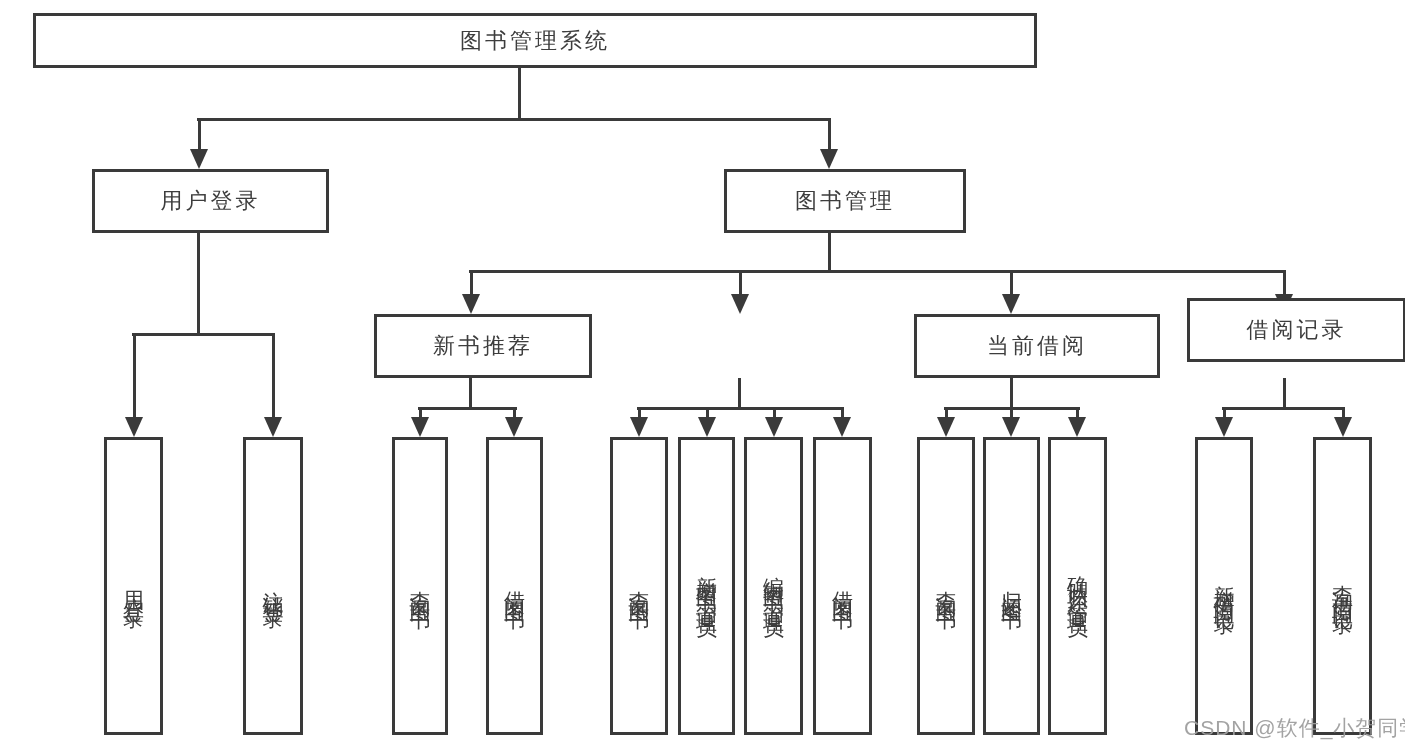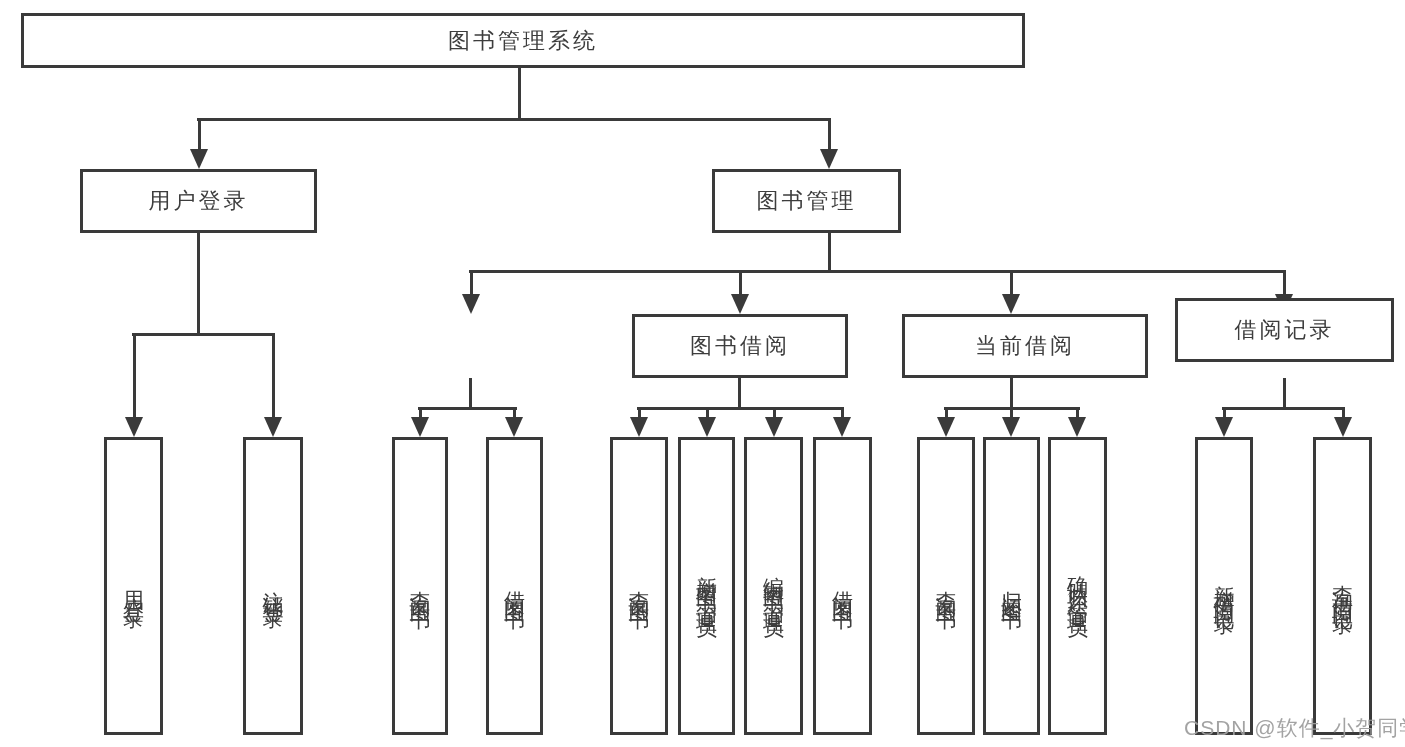--- a/index.html
+++ b/index.html
@@ -4,21 +4,21 @@
 <style>
   html,body{margin:0;padding:0;background:#fff;}
   .stage{
     position:relative;width:1405px;height:747px;background:#ffffff;overflow:hidden;
     font-family:"Liberation Sans","DejaVu Sans",sans-serif;color:#3d3d3d;
   }
   .box{
     position:absolute;background:#fff;border:3px solid #3a3a3a;box-sizing:border-box;
     display:flex;align-items:center;justify-content:center;text-align:center;
   }
-  .h{font-size:22px;letter-spacing:3px;}
+  .h{font-size:22px;letter-spacing:3px;margin-left:12px;}
   .v{writing-mode:vertical-rl;text-orientation:mixed;font-size:21px;letter-spacing:6px;}
   .vl{position:absolute;width:3px;background:#3a3a3a;}
   .hl{position:absolute;height:3px;background:#3a3a3a;}
   .ar{position:absolute;width:18px;}
   .ar::before{content:"";position:absolute;left:7.5px;top:0;width:3px;height:calc(100% - 16px);background:#3a3a3a;}
   .ar::after{content:"";position:absolute;left:0;bottom:0;width:0;height:0;
     border-left:9px solid transparent;border-right:9px solid transparent;border-top:20px solid #3a3a3a;}
   .wm{position:absolute;z-index:5;font-size:21px;color:rgba(158,158,158,.95);white-space:nowrap;letter-spacing:1px;}
 </style>
 </head>
@@ -27,35 +27,35 @@
 <div class="stage">
 
   <div class="box h" style="left:21px;top:13px;width:1004px;height:55px;">图书管理系统</div>
 
   <div class="vl" style="left:518px;top:68px;height:52px;"></div>
   <div class="hl" style="left:197px;top:118px;width:634px;"></div>
   <div class="ar" style="left:190px;top:121px;height:48px;"></div>
   <div class="ar" style="left:820px;top:121px;height:48px;"></div>
 
   <div class="box h" style="left:80px;top:169px;width:237px;height:64px;">用户登录</div>
-  <div class="box h" style="left:712px;top:169px;width:189px;height:64px;">图书管理</div>
+  <div class="box h" style="left:712px;top:169px;width:242px;height:64px;">图书管理</div>
 
   <div class="vl" style="left:197px;top:233px;height:103px;"></div>
   <div class="hl" style="left:132px;top:333px;width:143px;"></div>
   <div class="ar" style="left:125px;top:336px;height:101px;"></div>
   <div class="ar" style="left:264px;top:336px;height:101px;"></div>
 
   <div class="vl" style="left:828px;top:233px;height:40px;"></div>
   <div class="hl" style="left:469px;top:270px;width:817px;"></div>
   <div class="ar" style="left:462px;top:273px;height:41px;"></div>
   <div class="ar" style="left:731px;top:273px;height:41px;"></div>
   <div class="ar" style="left:1002px;top:273px;height:41px;"></div>
   <div class="ar" style="left:1275px;top:273px;height:41px;"></div>
 
-  <div class="box h" style="left:632px;top:314px;width:216px;height:64px;">图书借阅</div>
+  <div class="box h" style="left:362px;top:314px;width:218px;height:64px;">新书推荐</div>
   <div class="box h" style="left:902px;top:314px;width:246px;height:64px;">当前借阅</div>
   <div class="box h" style="left:1175px;top:298px;width:219px;height:64px;">借阅记录</div>
 
   <div class="vl" style="left:469px;top:378px;height:32px;"></div>
   <div class="hl" style="left:418px;top:407px;width:99px;"></div>
   <div class="ar" style="left:411px;top:410px;height:27px;"></div>
   <div class="ar" style="left:505px;top:410px;height:27px;"></div>
 
   <div class="vl" style="left:738px;top:378px;height:32px;"></div>
   <div class="hl" style="left:637px;top:407px;width:207px;"></div>

